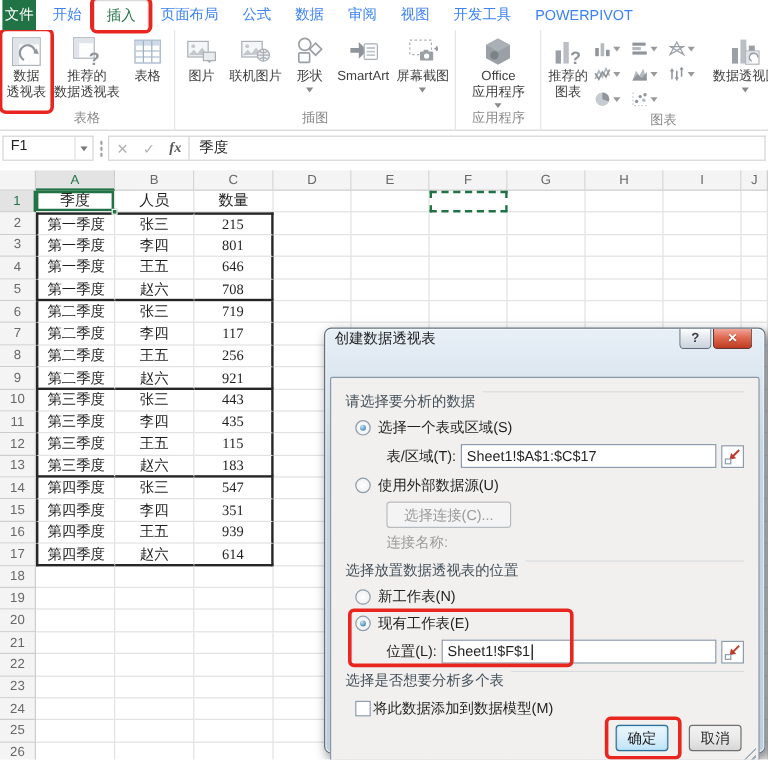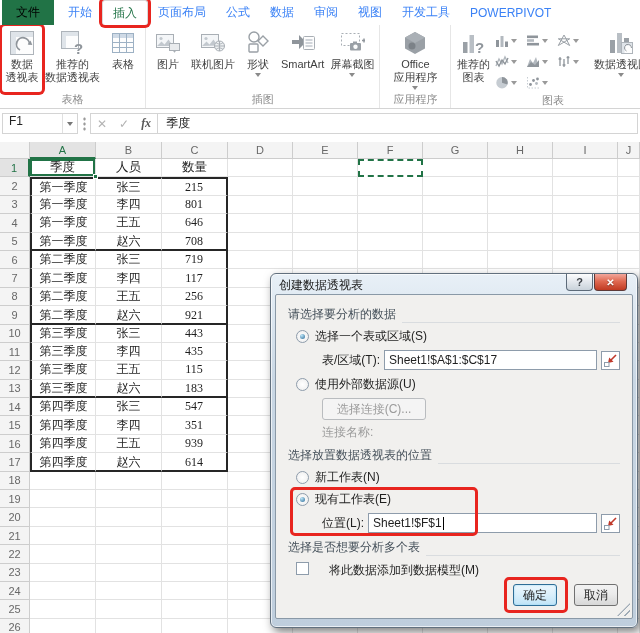--- a/index.html
+++ b/index.html
@@ -3,21 +3,21 @@
 <meta charset="utf-8">
 <style>
   * { margin:0; padding:0; box-sizing:border-box; }
   html,body { width:640px; height:633px; overflow:hidden; background:#fff;
     font-family:"Liberation Sans", sans-serif; position:relative; }
 
   
   .tabbar { position:absolute; top:0; left:0; right:0; height:25px; background:#fff;
     display:flex; align-items:stretch; padding-left:2px; z-index:3; }
   .tab { display:flex; align-items:center; padding:0 10px; font-size:12px; color:#3b82f6; white-space:nowrap; }
-  .tab.file { background:#217346; color:#000000; padding:0 14px; margin-right:4px; }
+  .tab.file { background:#217346; color:#ffffff; padding:0 2px; margin-right:4px; }
   .tab.active { color:#217346; background:#fff; border:1px solid #d9d9d9; border-bottom:none; }
   .ring { box-shadow:0 0 0 3px #e8251f; border-radius:3px; }
 
   
   .ribbon { position:absolute; top:25px; left:0; right:0; height:84px; background:#fff;
     border-bottom:1px solid #d4d4d4; display:flex; z-index:2; }
   .rgroup { position:relative; display:flex; flex-direction:column; border-right:1px solid #e6e6e6; padding:1px 2px 0; }
   .rbtns { flex:1; display:flex; align-items:stretch; }
   .glabel { height:16px; line-height:15px; font-size:11px; color:#8a8a8a; text-align:center; }
   .bb { display:flex; flex-direction:column; align-items:center; padding:2px 3px 0; min-width:40px; }
@@ -65,52 +65,52 @@
   .cell.active { box-shadow:inset 0 0 0 2px #217346; }
   .fh { position:absolute; right:-3px; bottom:-3px; width:5px; height:5px; background:#217346;
     border:1px solid #fff; z-index:2; }
   .cell.dest { border:2px dashed #217346; }
 
   
   .dialog { position:absolute; left:270px; top:273px; width:368px; height:355px;
     background:linear-gradient(#e8f0f7, #c9d7e4 30%, #bfcedd); border:1px solid #62707e;
     border-radius:6px; box-shadow:3px 4px 10px rgba(0,0,0,.5), inset 0 0 0 1px rgba(255,255,255,.65);
     padding:0 4px 4px; z-index:10; }
-  .titlebar { height:20px; display:flex; align-items:flex-end; padding:0 4px; font-size:12px; color:#1a1a1a; }
+  .titlebar { height:40px; display:flex; align-items:flex-start; padding:0 4px; font-size:12px; color:#1a1a1a; }
   .winbtns { position:absolute; top:0; right:10px; display:flex; }
   .helpbtn { width:27px; height:17px; border:1px solid #5d6b79; border-top:none; border-radius:0 0 4px 4px;
     background:linear-gradient(#fdfdfd,#e5e9ee 45%,#c9d2da); color:#3a3f45; font-size:11px; font-weight:bold;
     display:flex; align-items:center; justify-content:center; margin-right:1px; }
   .closebtn { width:33px; height:17px; border:1px solid #5d3a38; border-top:none; border-radius:0 0 4px 4px;
     background:linear-gradient(#f2a69b,#e06a52 45%,#c03a22); color:#fff; font-size:10px; font-weight:bold;
     display:flex; align-items:center; justify-content:center; text-shadow:0 1px 1px rgba(0,0,0,.4); }
   .client { position:relative; height:calc(100% - 24px); background:#f1f0ee; border:1px solid #8a99a7;
     border-radius:2px; padding:6px 12px 8px; font-size:12px; color:#1f1f1f; }
-  .sect { display:flex; align-items:flex-end; margin:5px 0 4px; color:#45505a; }
+  .sect { display:flex; align-items:flex-start; margin:5px 0 4px; color:#45505a; }
   .sect::after { content:""; flex:1; height:1px; background:#d9dcdf; margin-left:6px; }
   .rrow { display:flex; align-items:center; gap:6px; margin:5px 0 5px 8px; }
   .radio { width:13px; height:13px; border-radius:50%; border:1px solid #8e9cab;
     background:radial-gradient(#ffffff, #ececec); flex:none; }
   .radio.on { display:flex; align-items:center; justify-content:center; }
   .radio.on::after { content:""; width:5px; height:5px; border-radius:50%;
     background:radial-gradient(circle at 35% 30%, #bfe6f8, #2a6a96); }
   .frow { display:flex; align-items:center; gap:4px; margin:2px 0 6px 34px; }
   .flbl { white-space:nowrap; }
   .input { flex:1; height:20px; border:1px solid #8e9cab; background:#fff; display:flex;
     align-items:center; padding:0 4px; overflow:hidden; white-space:nowrap; }
   .caret { width:1px; height:13px; background:#000; margin-left:1px; flex:none; }
   .picker { width:19px; height:19px; border:1px solid #8e9cab; background:#fff; flex:none;
     display:flex; align-items:center; justify-content:center; }
   .dbtn { margin:2px 0 4px 34px; width:104px; height:22px; border:1px solid #b9bcbf; border-radius:3px;
     background:#f4f4f4; color:#9b9b9b; display:flex; align-items:center; justify-content:center; }
   .dlabel { margin:0 0 6px 34px; color:#9b9b9b; }
   .exwrap { position:relative; }
   .annbox { position:absolute; left:2px; top:-4px; width:188px; height:calc(100% + 7px);
     border:3px solid #e8251f; border-radius:5px; pointer-events:none; z-index:6; }
-  .crow { display:flex; gap:20px; margin:6px 0 0 8px; }
+  .crow { display:flex; align-items:center; gap:2px; margin:6px 0 0 8px; }
   .checkbox { width:13px; height:13px; border:1px solid #8e9cab; background:#fff; flex:none; }
   .btnrow { position:absolute; right:14px; bottom:12px; display:flex; gap:17px; align-items:center; }
   .wbtn { width:44px; height:22px; border:1px solid #707070; border-radius:3px; font-size:12px; color:#1f1f1f;
     background:linear-gradient(#f2f2f2,#ebebeb 45%,#d7d7d7); font-family:Liberation Sans, sans-serif; }
   .wbtn.default { border-color:#2e6d96; background:linear-gradient(#ecf7fd,#dcf0fb 45%,#c0e4f7);
     box-shadow:inset 0 0 2px #8ed0f0; }
   .okwrap { position:relative; display:inline-block; }
   .annok { position:absolute; left:-9px; top:-7px; right:-11px; bottom:-7px;
     border:3px solid #e8251f; border-radius:5px; pointer-events:none; }
   .grip { position:absolute; right:2px; bottom:2px; width:13px; height:13px;

